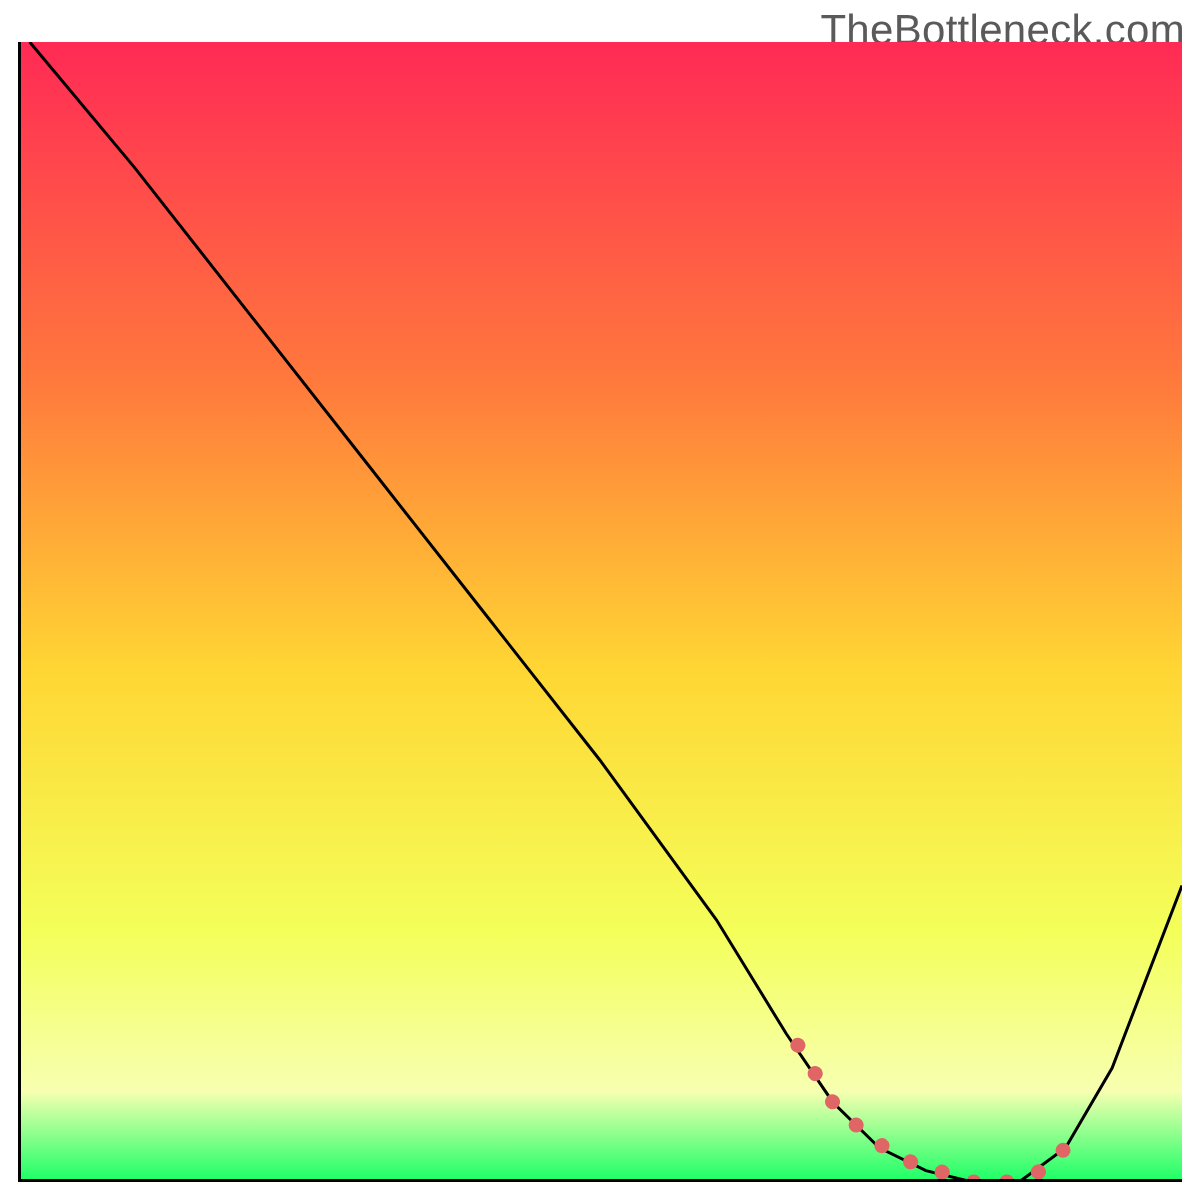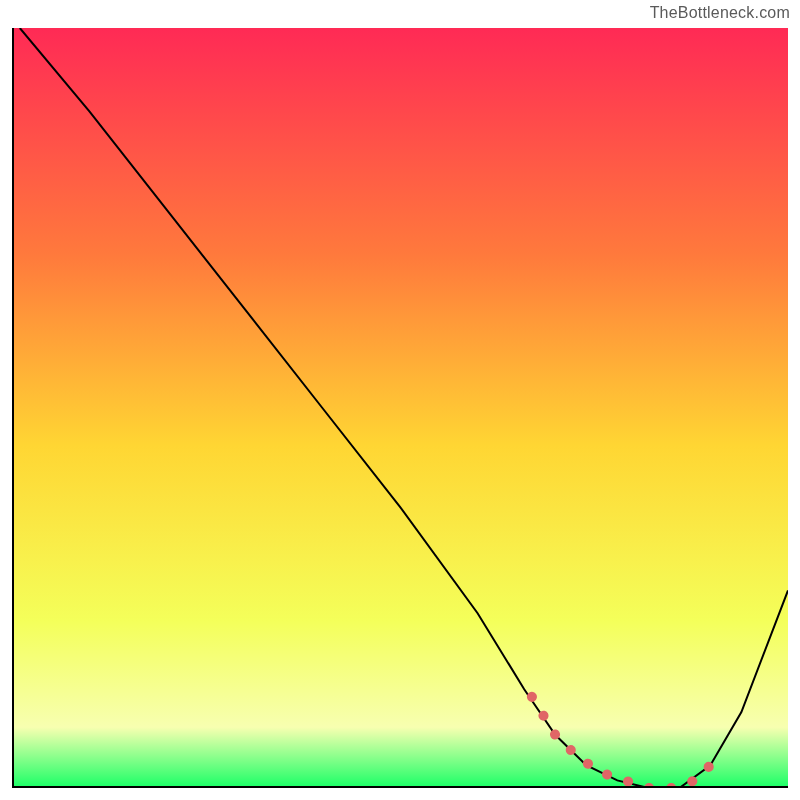--- a/index.html
+++ b/index.html
@@ -12,21 +12,21 @@
   }
   .container {
     position: relative;
     width: 800px;
     height: 800px;
   }
   .watermark {
     position: absolute;
     top: 4px;
     right: 10px;
-    font-size: 16px;
+    font-size: 28px;
     font-weight: 500;
     color: #5a5a5a;
     letter-spacing: 0.2px;
   }
   .plot-frame {
     position: absolute;
     left: 12px;
     top: 28px;
     width: 776px;
     height: 760px;

